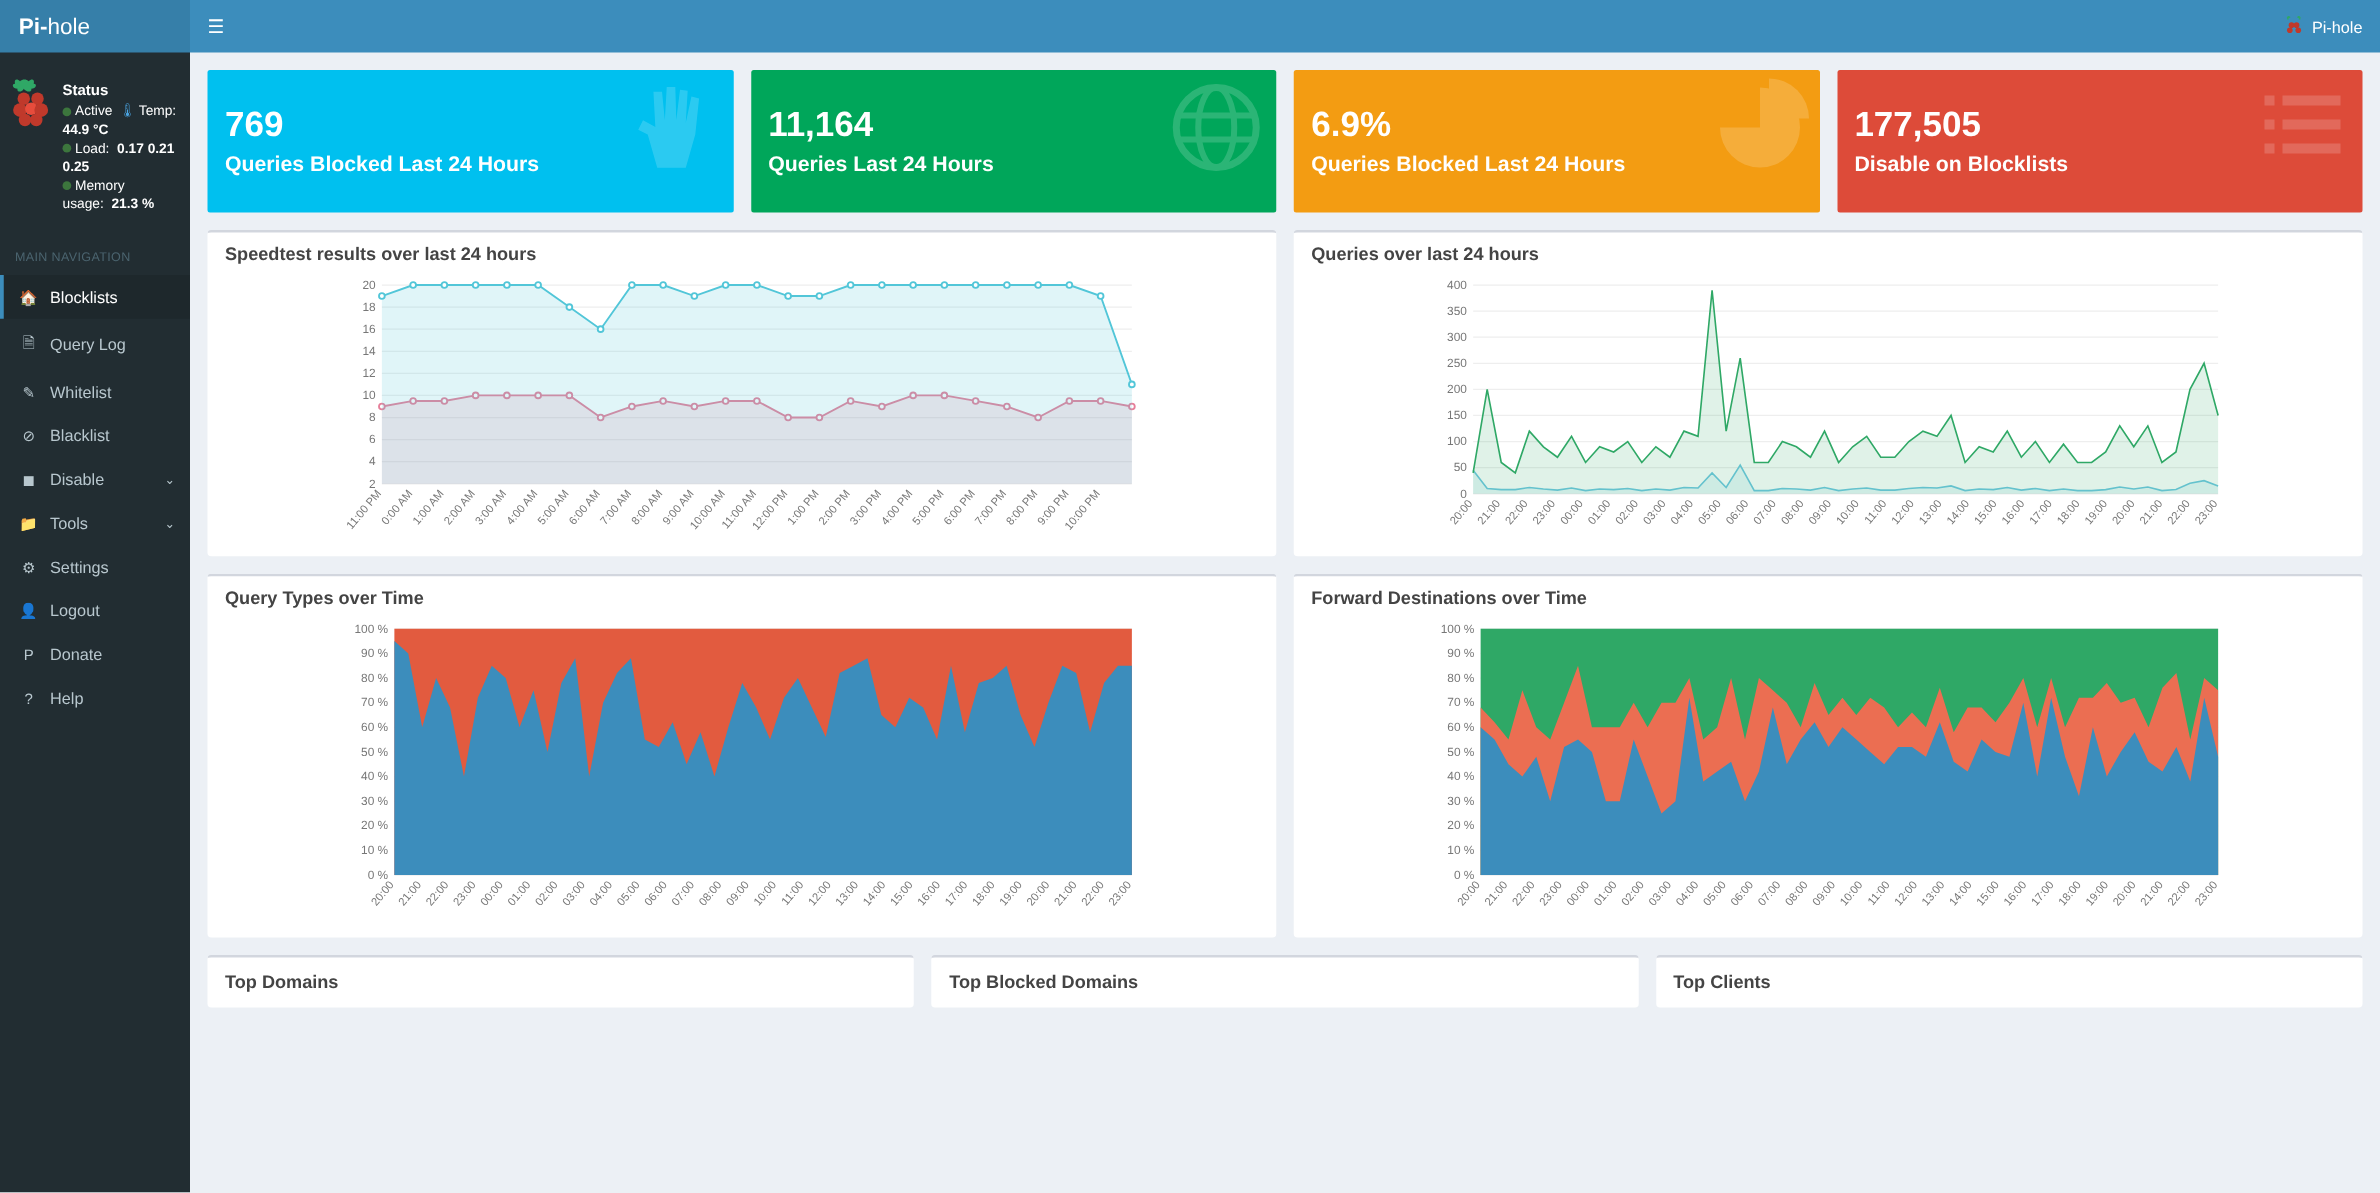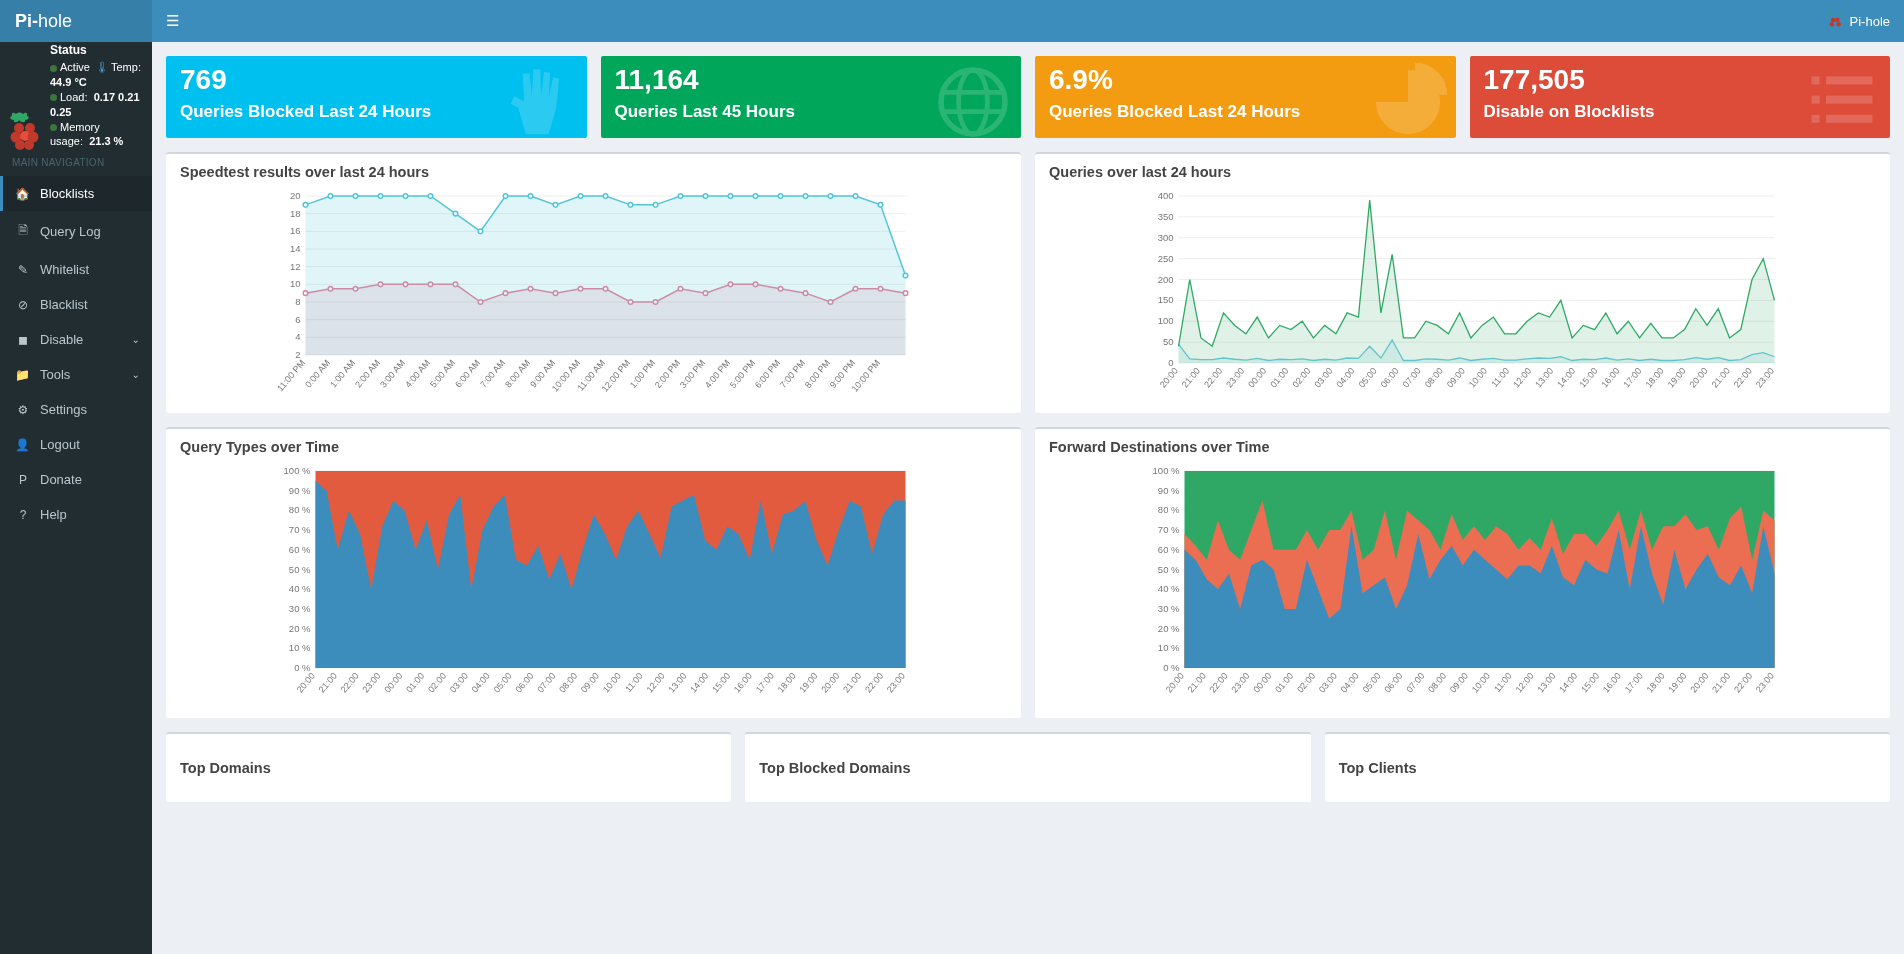--- a/index.html
+++ b/index.html
@@ -3,56 +3,56 @@
 <meta charset="utf-8">
 <style>
 * { margin:0; padding:0; box-sizing:border-box; font-family:"Helvetica Neue",Helvetica,Arial,sans-serif; }
 body { background:#ecf0f5; overflow-x:hidden; }
 .wrapper { display:flex; min-height:100vh; }
 
 
 .sidebar { width:152px; background:#222d32; color:#b8c7ce; flex-shrink:0; }
 .logo { height:42px; background:#367fa9; color:#fff; display:flex; align-items:center; padding-left:15px; font-size:18px; font-weight:400; }
 .logo b { font-weight:700; }
-.user-panel { padding:0 8px; display:flex; align-items:flex-end; gap:8px; }
+.user-panel { padding:22px 8px; display:flex; align-items:flex-start; gap:8px; }
 .user-panel .raspberry { width:36px; height:36px; display:flex; align-items:center; justify-content:center; }
 .user-panel .info { font-size:11px; color:#fff; line-height:1.35; }
 .user-panel .info .ttl { font-size:12px; font-weight:700; margin-bottom:2px; }
 .dot { display:inline-block; width:7px; height:7px; border-radius:50%; background:#3c763d; margin-right:3px; vertical-align:middle; }
 .thermo { color:#4aa3df; margin:0 2px; }
 .nav-header { padding:8px 12px; font-size:10px; color:#4b646f; text-transform:uppercase; letter-spacing:.3px; }
 .nav-item { display:flex; align-items:center; padding:10px 14px; font-size:13px; color:#b8c7ce; cursor:pointer; position:relative; }
 .nav-item.active { background:#1e282c; color:#fff; border-left:3px solid #3c8dbc; padding-left:11px; }
 .nav-item .icn { width:18px; text-align:center; margin-right:8px; font-size:12px; }
 .nav-item .ang { position:absolute; right:12px; font-size:10px; color:#b8c7ce; }
 
 
 .main { flex:1; display:flex; flex-direction:column; }
 .topbar { height:42px; background:#3c8dbc; color:#fff; display:flex; align-items:center; justify-content:space-between; padding:0 14px; }
 .burger { cursor:pointer; font-size:15px; }
 .topbar-right { display:flex; align-items:center; gap:6px; font-size:13px; }
 
 .content { padding:14px; }
 .small-box-row { display:grid; grid-template-columns:repeat(4,1fr); gap:14px; margin-bottom:14px; }
-.small-box { border-radius:2px; padding:8px 14px; color:#fff; position:relative; overflow:hidden; min-height:82px; }
+.small-box { border-radius:2px; padding:28px 14px; color:#fff; position:relative; overflow:hidden; min-height:82px; }
 .small-box h3 { font-size:28px; font-weight:700; margin-bottom:6px; }
 .small-box p { font-size:17px; font-weight:600; }
 .small-box .bgicon { position:absolute; right:8px; top:6px; opacity:.17; }
 .sb-aqua   { background:#00c0ef; }
 .sb-green  { background:#00a65a; }
 .sb-yellow { background:#f39c12; }
 .sb-red    { background:#dd4b39; }
 
 .row2 { display:grid; grid-template-columns:1fr 1fr; gap:14px; margin-bottom:14px; }
 .box { background:#fff; border-radius:3px; border-top:2px solid #d2d6de; }
 .box-header { padding:10px 14px 0 14px; font-size:14.5px; font-weight:600; color:#444; }
 .box-body { padding:10px 14px 18px 14px; }
 
 .row3 { display:grid; grid-template-columns:1fr 1fr 1fr; gap:14px; }
-.box3 { background:#fff; border-radius:3px; border-top:2px solid #d2d6de; padding:26px 14px; font-size:14.5px; font-weight:600; color:#444; }
+.box3 { background:#fff; border-radius:3px; border-top:2px solid #d2d6de; padding:12px 14px; font-size:14.5px; font-weight:600; color:#444; }
 
 svg { display:block; }
 
 
 .ax text { font-size:9.5px; fill:#777; }
 .ax-rot text { font-size:9px; fill:#777; }
 </style>
 </head>
 <body>
 
@@ -148,21 +148,21 @@
       <div class="small-box-row">
         <div class="small-box sb-aqua">
           <h3>769</h3>
           <p>Queries Blocked Last 24 Hours</p>
           <svg class="bgicon" width="76" height="76" viewBox="0 0 100 100">
               <path fill="#fff" d="M30 95 L20 60 L10 55 L15 45 L28 52 L26 15 L35 15 L38 45 L40 10 L49 10 L50 45 L54 13 L62 14 L60 48 L66 20 L74 22 L70 60 L60 95 Z"></path>
             </svg>
         </div>
         <div class="small-box sb-green">
           <h3>11,164</h3>
-          <p>Queries Last 45 Hours</p>
+          <p>Queries Last 24 Hours</p>
           <svg class="bgicon" width="80" height="80" viewBox="0 0 100 100">
               <circle cx="50" cy="50" r="40" fill="none" stroke="#fff" stroke-width="7"></circle>
               <ellipse cx="50" cy="50" rx="18" ry="40" fill="none" stroke="#fff" stroke-width="6"></ellipse>
               <line x1="12" y1="38" x2="88" y2="38" stroke="#fff" stroke-width="6"></line>
               <line x1="12" y1="62" x2="88" y2="62" stroke="#fff" stroke-width="6"></line>
             </svg>
         </div>
         <div class="small-box sb-yellow">
           <h3>6.9%</h3>
           <p>Queries Blocked Last 24 Hours</p>

